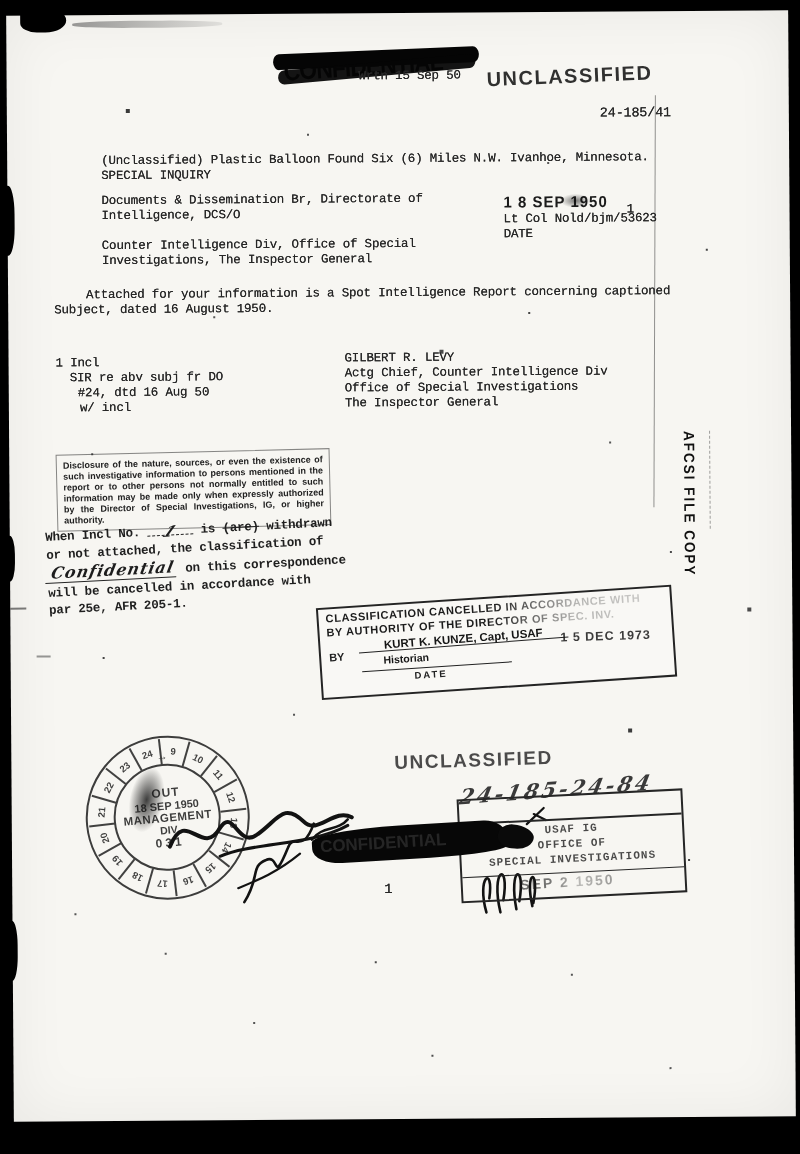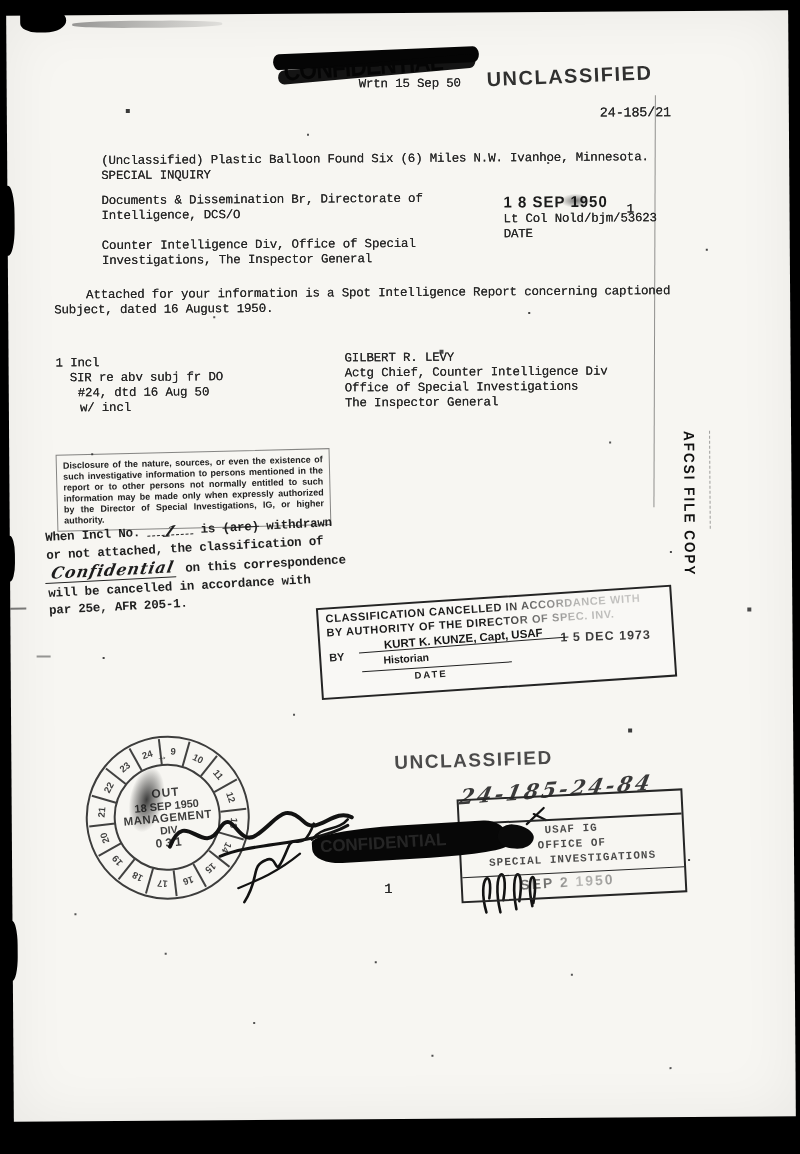--- a/index.html
+++ b/index.html
@@ -165,23 +165,23 @@
   <div class="abs dash2"></div>
   <div class="abs specks"></div>
   <div class="abs fold-line"></div>
   <div class="abs fold-line2"></div>
 
   <div class="abs conf-stamp">
     <div class="word">CONFIDENTIAL</div>
     <div class="bar1"></div>
     <div class="bar2"></div>
   </div>
-  <div class="abs mono" style="left:352px;top:64px;">Wrtn 15 Sep 50</div>
+  <div class="abs mono" style="left:352px;top:56px;">Wrtn 15 Sep 50</div>
   <div class="abs stamptext unclass-top">UNCLASSIFIED</div>
-  <div class="abs mono" style="left:593px;top:94px;font-size:13.5px;">24-185/21</div>
+  <div class="abs mono" style="left:593px;top:94px;font-size:13.5px;">24-185/41</div>
 
   <div class="abs mono" style="left:94px;top:139px;">
     <div>(Unclassified) Plastic Balloon Found Six (6) Miles N.W. Ivanhoe, Minnesota.</div>
     <div>SPECIAL INQUIRY</div>
   </div>
   <div class="abs mono" style="left:94px;top:179px;">
     <div>Documents &amp; Dissemination Br, Directorate of</div>
     <div>Intelligence, DCS/O</div>
   </div>
   <div class="abs mono" style="left:94px;top:224px;">

